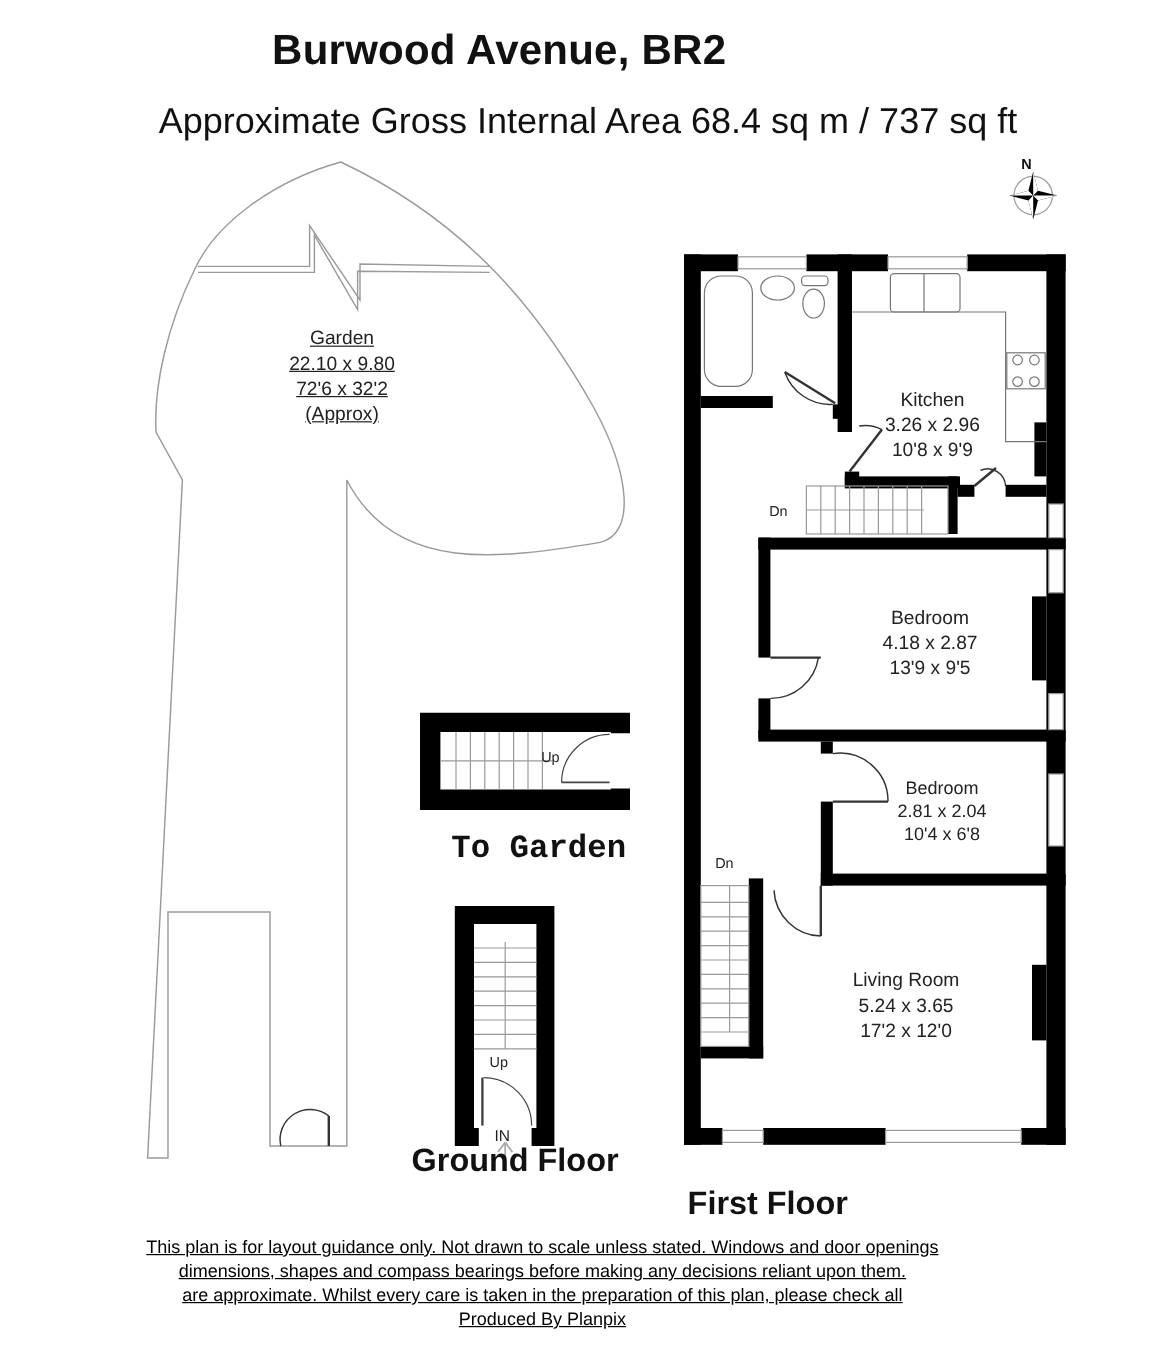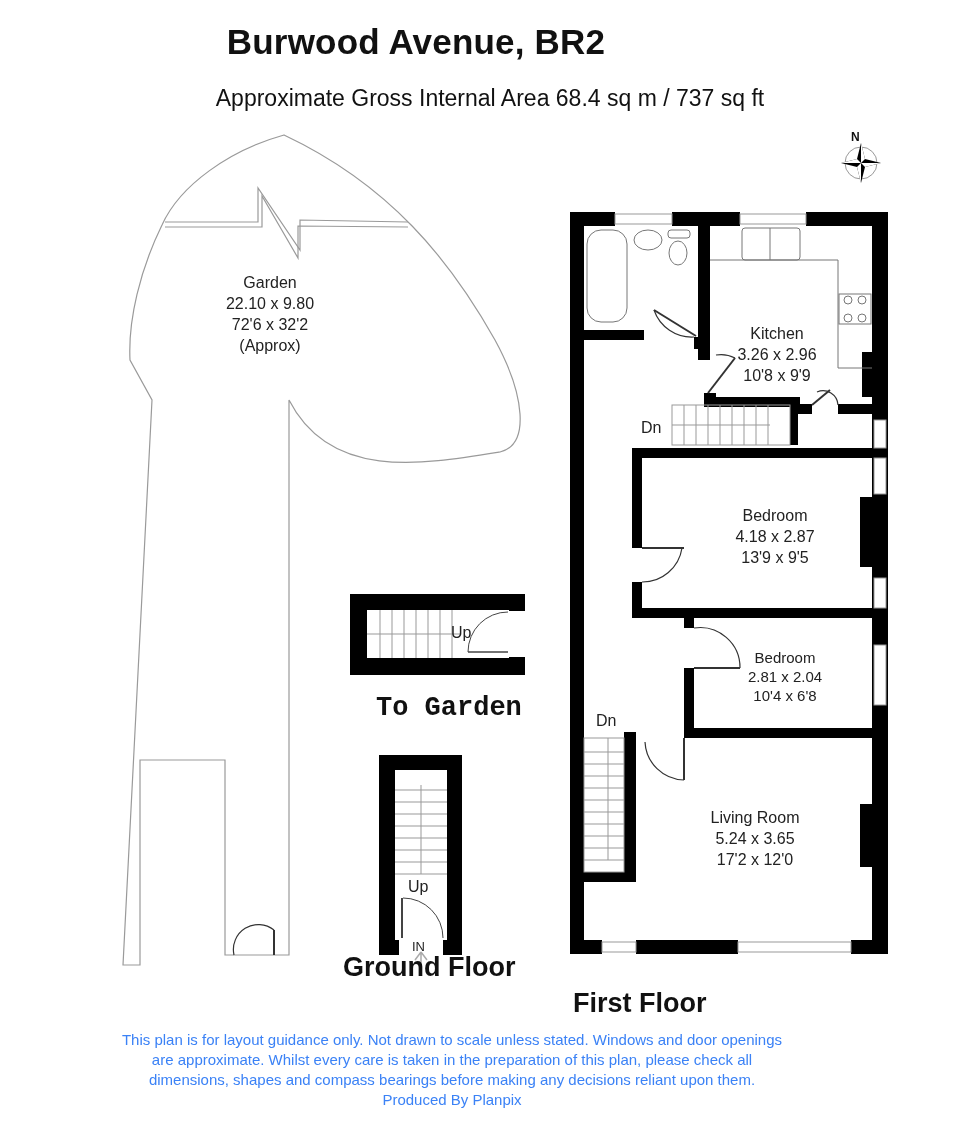--- a/index.html
+++ b/index.html
@@ -1,24 +1,24 @@
 <!DOCTYPE html>
 <html><head>
 <meta charset="utf-8">
 <style>
   html, body { margin:0; padding:0; background:#ffffff; }
   body { width:980px; height:1129px; position:relative; overflow:hidden; font-family:"Liberation Sans", sans-serif; color:#111; }
   .title { position:absolute; left:0; width:832px; top:22px; text-align:center; font-weight:bold; font-size:35px; letter-spacing:0.2px; }
-  .subtitle { position:absolute; left:0; width:980px; top:85px; text-align:center; font-size:23px; }
+  .subtitle { position:absolute; left:0; width:980px; top:85px; text-align:center; font-size:30px; }
   svg.plan { position:absolute; left:0; top:0; }
   .room-label { position:absolute; text-align:center; font-size:16px; line-height:21px; color:#222; }
   .small { font-size:15px; line-height:19px; }
   .floor-label { position:absolute; font-weight:bold; font-size:27px; }
-  .stair-label { position:absolute; font-size:16px; color:#222; }
-  .disclaimer { position:absolute; left:0; width:904px; top:1030px; text-align:center; font-size:15px; line-height:20px; color:#3b82f6; }
+  .stair-label { position:absolute; font-size:12px; color:#222; }
+  .disclaimer { position:absolute; left:0; width:904px; top:1030px; text-align:center; font-size:15px; line-height:20px; color:#000000;text-decoration:underline; }
   .compass-n { position:absolute; left:851px; top:130px; font-size:12px; font-weight:bold; }
 </style>
 </head>
 <body>
 
 <div class="title">Burwood Avenue, BR2</div>
 <div class="subtitle">Approximate Gross Internal Area 68.4 sq m / 737 sq ft</div>
 
 <svg class="plan" width="980" height="1129" viewBox="0 0 980 1129">
 
@@ -180,21 +180,21 @@
 
   <g transform="translate(861,163)">
     <circle r="16" fill="none" stroke="#999" stroke-width="1"></circle>
     <path d="M0,-20 L4,-4 L20,0 L4,4 L0,20 L-4,4 L-20,0 L-4,-4 Z" fill="#000"></path>
     <path d="M0,-20 L4,-4 L0,0 Z M20,0 L4,4 L0,0 Z M0,20 L-4,4 L0,0 Z M-20,0 L-4,-4 L0,0 Z" fill="#fff"></path>
   </g>
 </svg>
 
 <div class="compass-n">N</div>
 
-<div class="room-label" style="left:200px; top:272px; width:140px;">
+<div class="room-label" style="left:215px; top:272px; width:140px;text-decoration:underline;">
   <div>Garden</div>
   <div>22.10 x 9.80</div>
   <div>72'6 x 32'2</div>
   <div>(Approx)</div>
 </div>
 
 <div class="room-label" style="left:712px; top:284px; width:130px;margin-top:39px;">
   <div>Kitchen</div>
   <div>3.26 x 2.96</div>
   <div>10'8 x 9'9</div>
@@ -223,16 +223,16 @@
 <div class="stair-label" style="left:451px; top:624px;">Up</div>
 <div class="stair-label" style="left:408px; top:878px;">Up</div>
 <div class="stair-label" style="left:412px; top:939px; font-size:13px;">IN</div>
 
 <div class="floor-label" style="left:376px; top:693px;font-family:Liberation Mono, monospace;">To Garden</div>
 <div class="floor-label" style="left:331px; top:952px;margin-left:12px;">Ground Floor</div>
 <div class="floor-label" style="left:573px; top:988px;">First Floor</div>
 
 <div class="disclaimer">
   <div>This plan is for layout guidance only. Not drawn to scale unless stated. Windows and door openings</div>
+  <div>dimensions, shapes and compass bearings before making any decisions reliant upon them.</div>
   <div>are approximate. Whilst every care is taken in the preparation of this plan, please check all</div>
-  <div>dimensions, shapes and compass bearings before making any decisions reliant upon them.</div>
   <div>Produced By Planpix</div>
 </div>
 
 </body></html>

